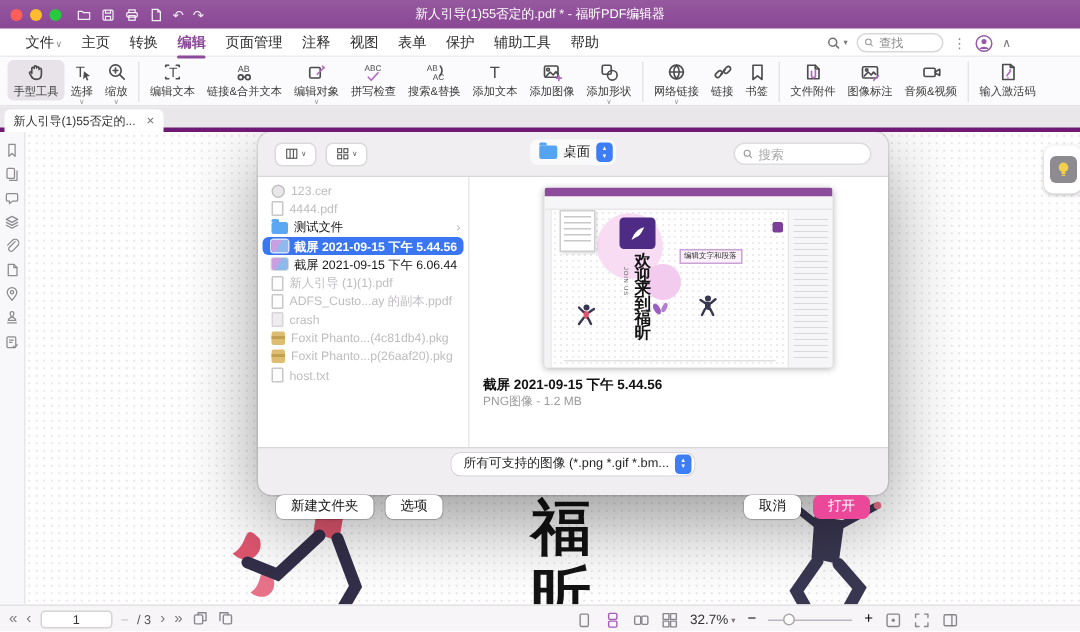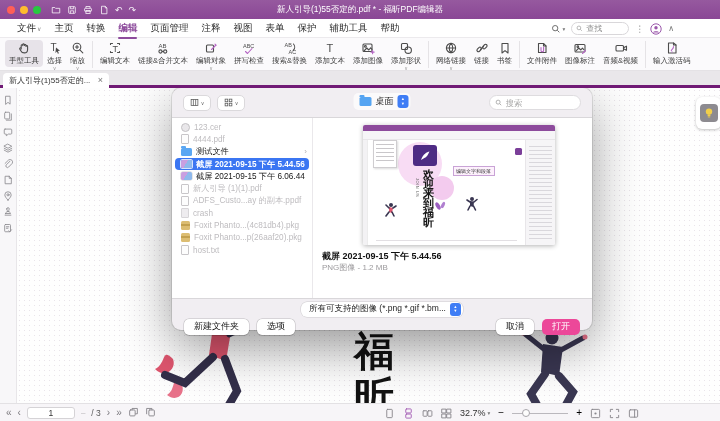--- a/index.html
+++ b/index.html
@@ -93,21 +93,21 @@
 .fic.img{width:11px;height:8px;border-radius:1.5px;background:linear-gradient(120deg,#c99fe0 0 45%,#8fb9ec 45%);box-shadow:0 0 0 .5px rgba(0,0,0,.2)}
 .frow.sel .fic.img{box-shadow:0 0 0 1px rgba(255,255,255,.8)}
 .fic.pkg{width:9px;height:9px;background:#dcbd72;border-radius:1.5px;position:relative}
 .fic.pkg::before{content:"";position:absolute;left:0;top:3px;width:9px;height:1.5px;background:#c2a04f}
 .fic.cert{width:9px;height:9px;border-radius:50%;background:#e9e7ea;border:1px solid #c3c1c4}
 .preview{flex:1;position:relative}
 .pv-name{position:absolute;left:9px;top:132px;font-size:9px;font-weight:700;color:#101010;white-space:nowrap}
 .pv-meta{position:absolute;left:9px;top:144px;font-size:8px;color:#9c9a9d}
 .dlg-filter{height:20px;display:flex;align-items:center;justify-content:center}
 .fpill{display:flex;align-items:center;gap:4px;background:#fff;border-radius:6px;padding:1px 2px 1px 8px;font-size:8.5px;color:#1e1e1e;box-shadow:0 0 0 .5px rgba(0,0,0,.15)}
-.dlg-footer{height:27px;display:flex;align-items:flex-start;padding:0 12px;gap:8px}
+.dlg-footer{height:27px;display:flex;align-items:flex-end;padding:0 12px;gap:8px}
 .btn{height:16px;line-height:15px;padding:0 10px;background:#fff;border-radius:5px;font-size:9px;color:#141414;box-shadow:0 0 0 .5px rgba(0,0,0,.2),0 .5px 1px rgba(0,0,0,.1);white-space:nowrap}
 .btn.primary{background:#ec4899;color:#fff;box-shadow:none}
 .spacer{flex:1}
 
 
 .thumb{position:absolute;left:50px;top:7px;width:192px;height:120px;background:#fff;box-shadow:0 1px 5px rgba(0,0,0,.3);border-radius:2px;overflow:hidden;display:flex;flex-direction:column}
 .m-title{height:6px;background:#8d4b9c;flex:0 0 auto}
 .m-tool{height:9px;background:#f6f5f7;border-bottom:1px solid #e8e6e9;flex:0 0 auto}
 .m-body{flex:1;display:flex;min-height:0}
 .m-left{width:5px;background:#f3f2f4;border-right:1px solid #ececec}

